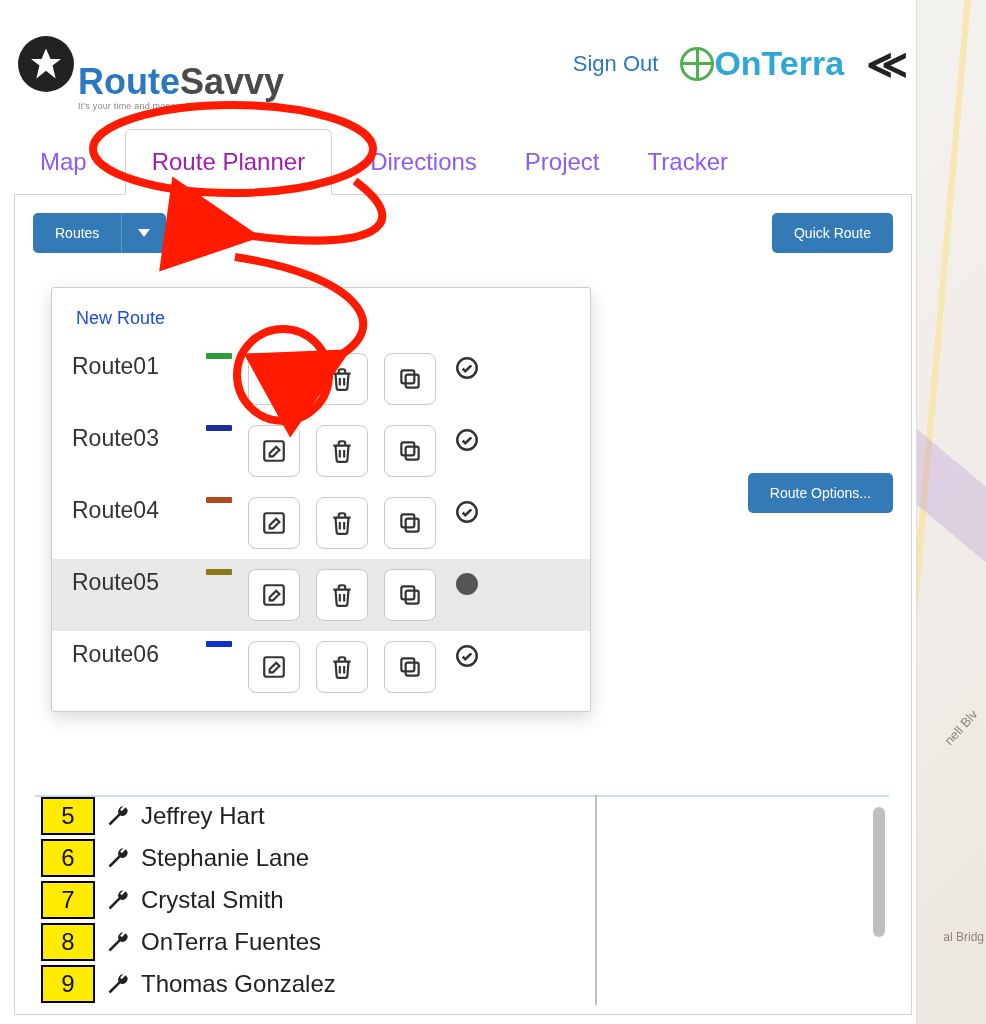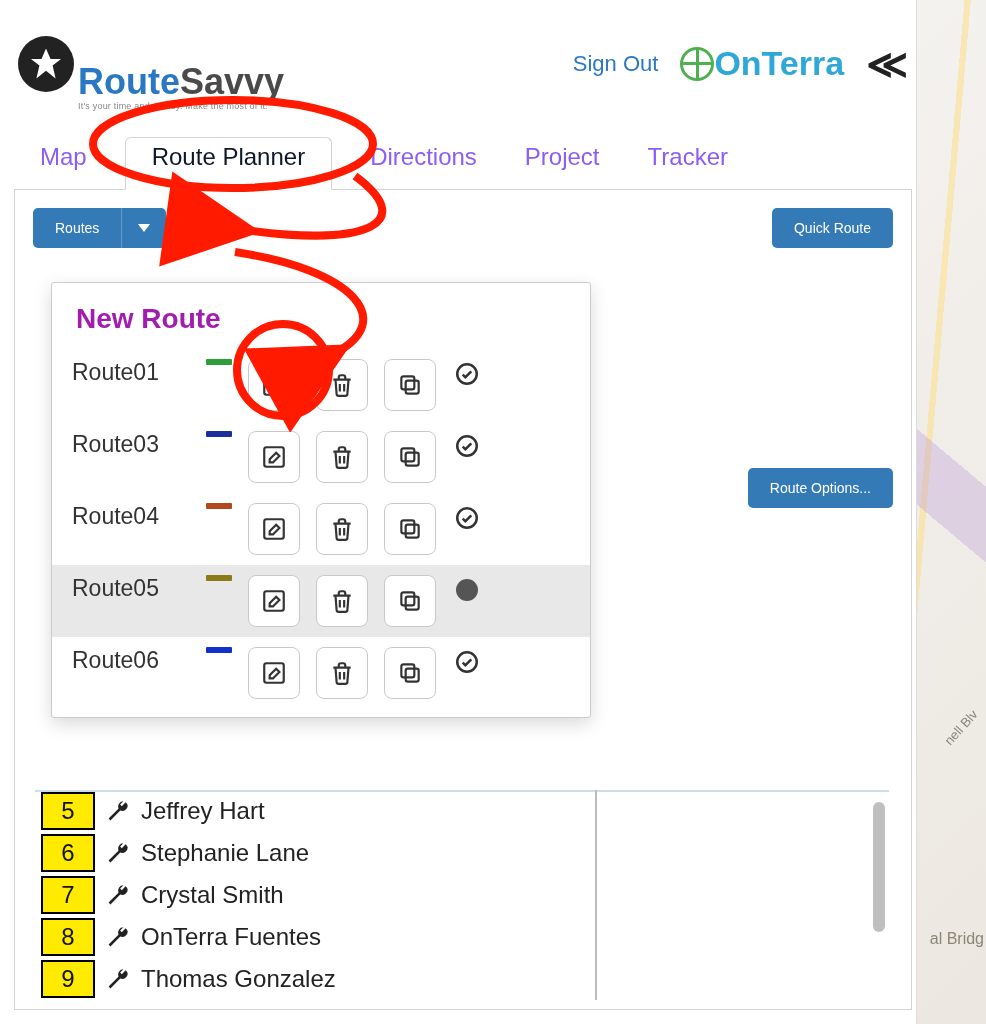--- a/index.html
+++ b/index.html
@@ -21,21 +21,21 @@
   }
   .map-bg::before {
     content:"";
     position:absolute; inset:0;
     background:
       linear-gradient( 40deg, transparent 48%, rgba(150,100,200,.35) 48%, rgba(150,100,200,.35) 55%, transparent 55%),
       linear-gradient( 95deg, transparent 30%, rgba(255,220,120,.8) 30%, rgba(255,220,120,.8) 34%, transparent 34%);
     opacity:.6;
   }
   .map-label1 { position:absolute; right:4px; top:720px; font-size:13px; color:#8c8578; transform:rotate(-48deg); }
-  .map-label2 { position:absolute; right:2px; top:930px; font-size:16px; color:#8c8578; }
+  .map-label2 { position:absolute; right:2px; top:930px; font-size:12px; color:#8c8578; }
 
   .app {
     position: absolute;
     left: 14px; top: 8px;
     width: 898px;
     height: 1010px;
     background: #fff;
   }
 
   .topbar {
@@ -70,25 +70,25 @@
   .tabs {
     display:flex; align-items:flex-end; gap:28px;
     border-bottom:1px solid #d3d3d3;
     padding: 0 16px;
   }
   .tab {
     color:#8b5cf6; font-size:24px; padding:14px 10px 18px; cursor:pointer;
     position:relative;
   }
   .tab.active {
-    color:#0f172a; background:#fff;
+    color:#a21caf; background:#fff;
     border:1px solid #d3d3d3; border-bottom:1px solid #fff;
     border-radius:6px 6px 0 0;
     margin-bottom:-1px;
-    padding:5px 26px 18px;
+    padding:18px 26px 18px;
   }
 
   .panel {
     border:1px solid #d3d3d3; border-top:none;
     padding:18px 18px 0 18px;
     position:relative;
     min-height:820px;
   }
 
   .btn {
@@ -108,21 +108,21 @@
     position:absolute;
     left:36px; top:92px;
     width:540px;
     background:#fff;
     border:1px solid #ccc;
     border-radius:3px;
     box-shadow:0 6px 18px rgba(0,0,0,.15);
     padding:16px 0 8px 0;
     z-index:10;
   }
-  .dd-header { font-size:28px; color:#a21caf; padding:4px 24px 14px; cursor:pointer;font-weight:bold;}
+  .dd-header { font-size:18px; color:#1d4ed8; padding:4px 24px 14px; cursor:pointer;}
   .route-row {
     display:flex; align-items:flex-start; gap:16px;
     padding:10px 20px;
   }
   .route-row.sel { background:#e8e8e8; }
   .route-name { font-size:23px; color:#333; width:118px; }
   .swatch { width:26px; height:6px; border-radius:1px; }
   .icon-btn {
     width:52px; height:52px; border:1px solid #c9c9c9; border-radius:8px;
     display:flex; align-items:center; justify-content:center;

